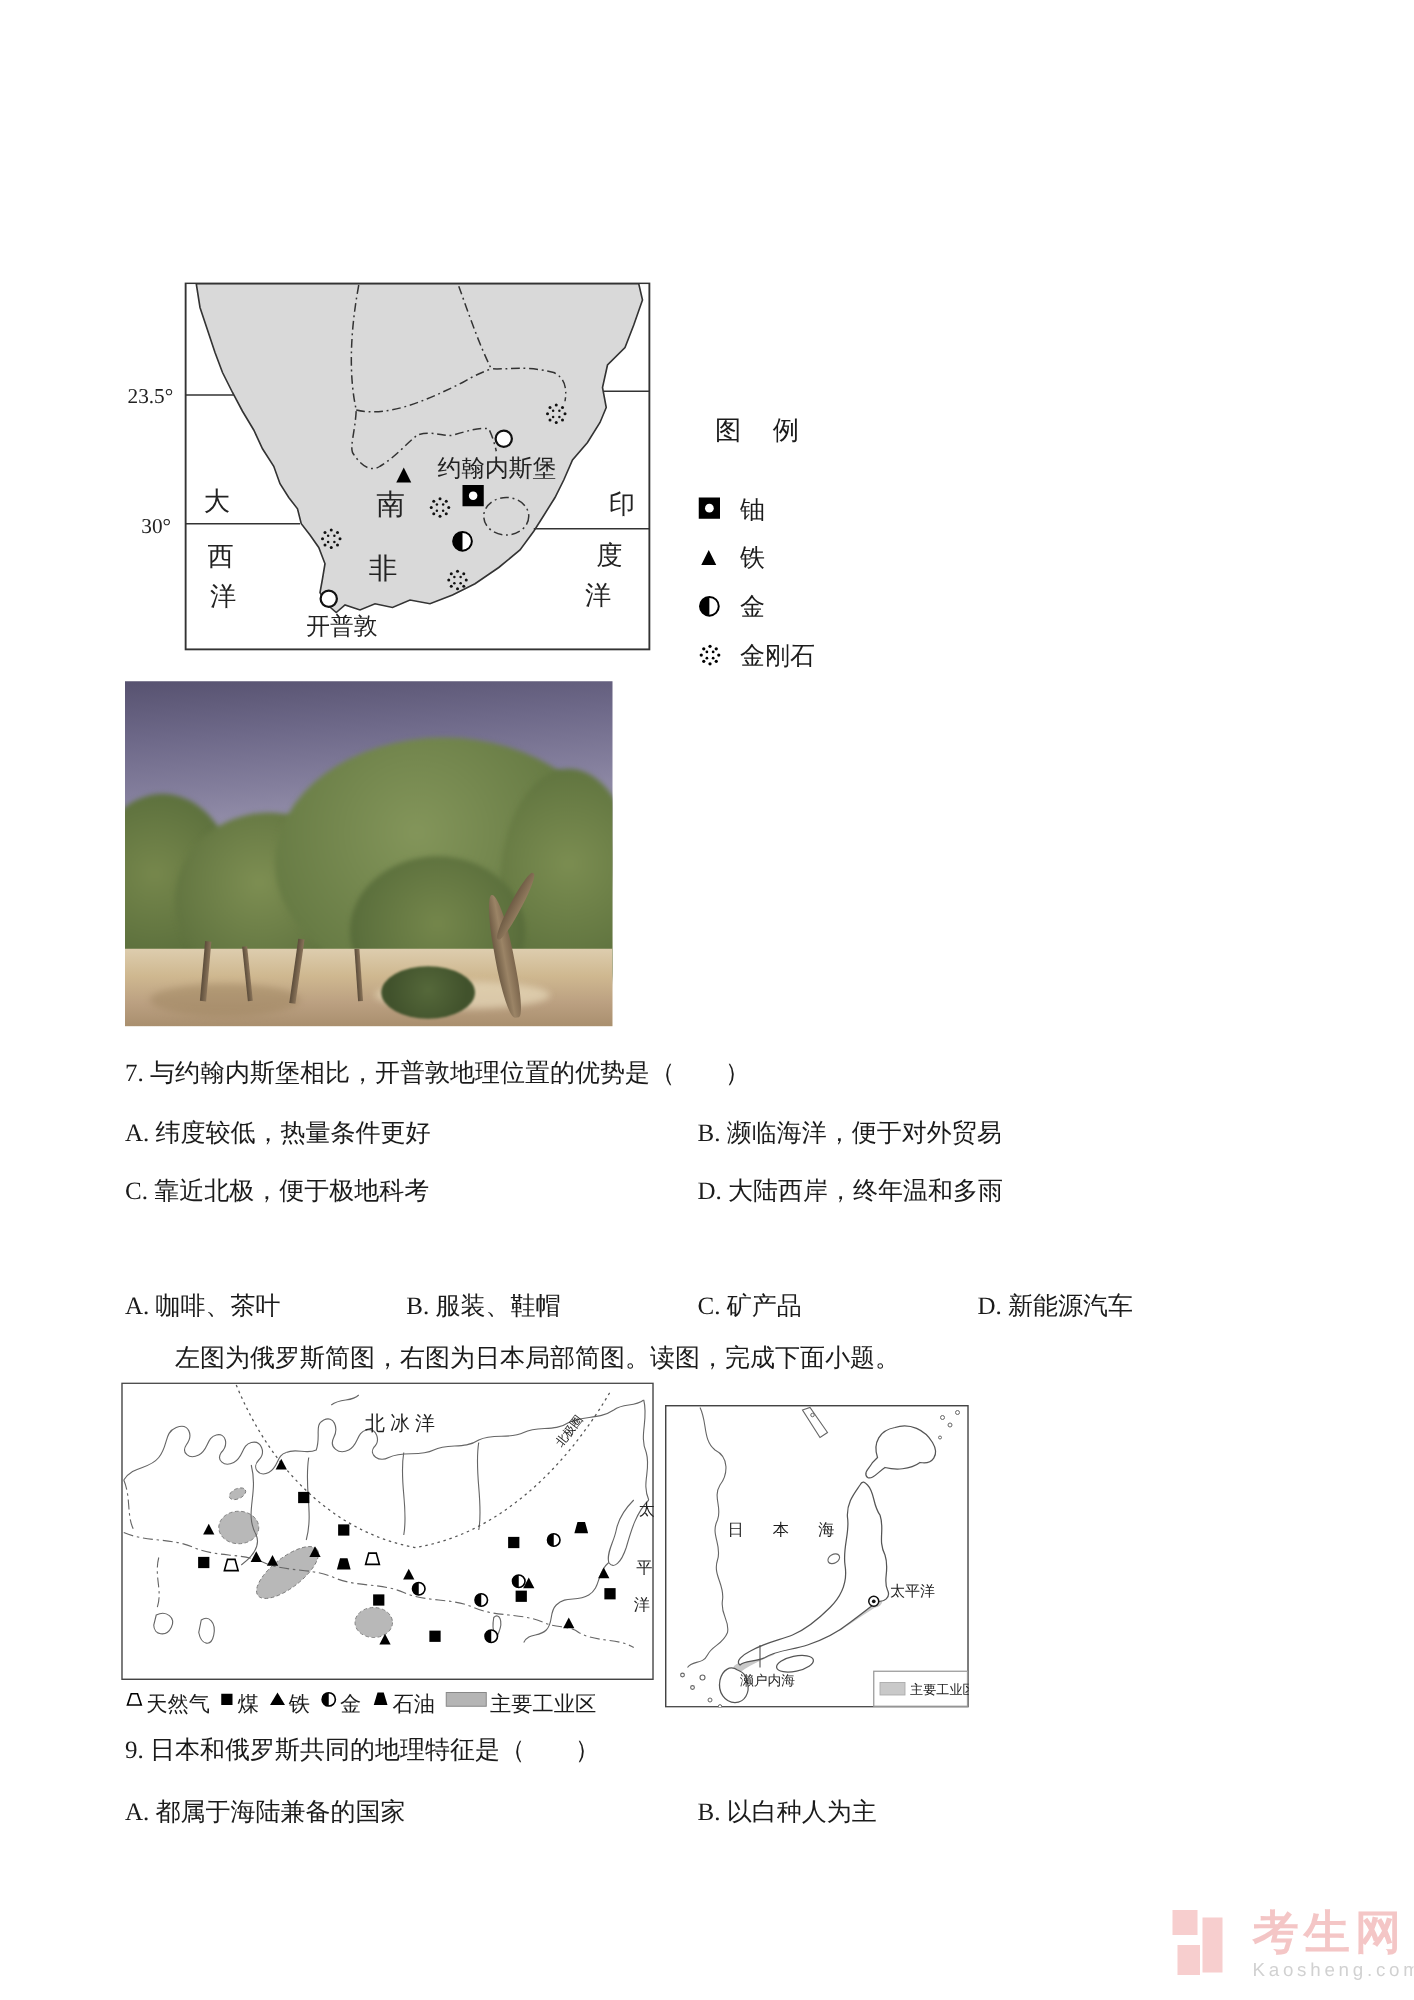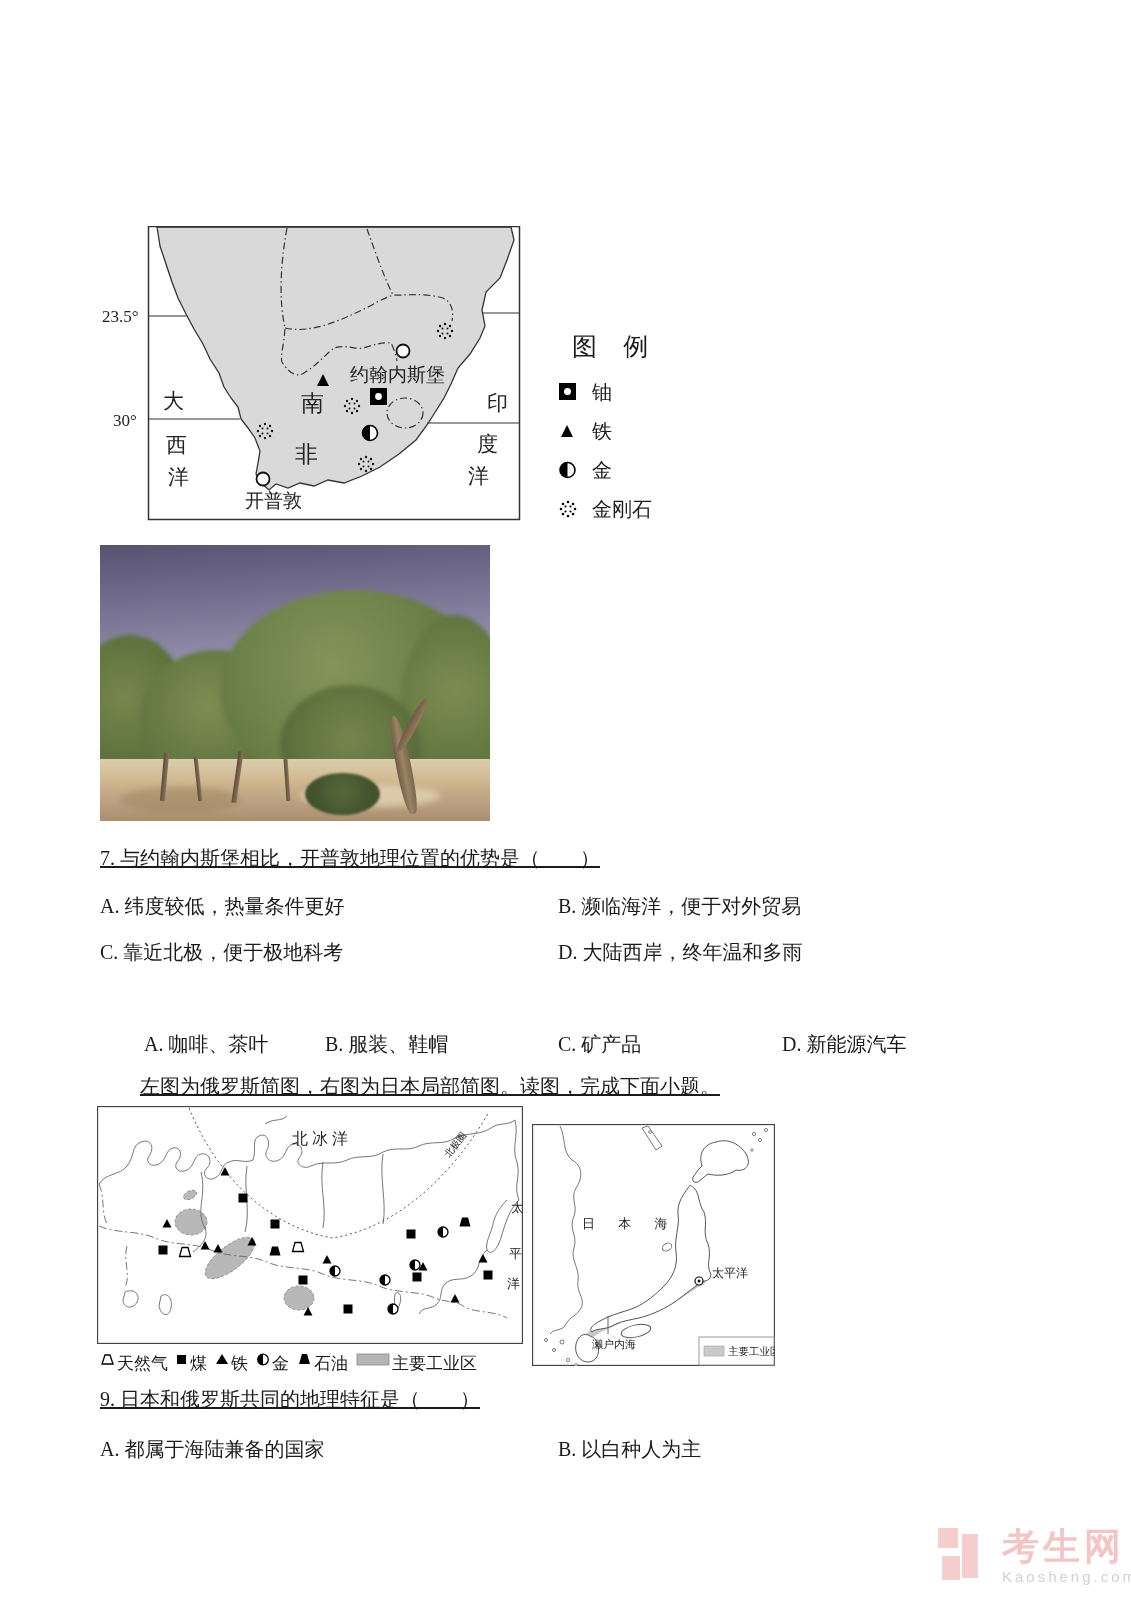--- a/index.html
+++ b/index.html
@@ -1,25 +1,25 @@
 <!DOCTYPE html>
 <html><head>
 <meta charset="utf-8">
 <style>
   html,body{margin:0;padding:0;background:#ffffff;}
   .page{position:relative;width:1131px;height:1600px;background:#fff;overflow:hidden;
         font-family:"Liberation Serif","DejaVu Serif",serif;color:#1b1b1b;}
   .abs{position:absolute;}
   .para{font-size:20px;line-height:48px;text-align:justify;text-indent:40px;}
-  .qline{font-size:20px;white-space:nowrap;text-decoration:underline;}
+  .qline{font-size:20px;white-space:nowrap;}
   .optline{font-size:20px;white-space:nowrap;}
   svg text{font-family:"Liberation Serif","DejaVu Serif",serif;fill:#222;}
   
   .sa-legend{display:flex;flex-direction:column;}
-  .sa-legend .title{font-size:25px;letter-spacing:10px;margin:0 0 2px 16px;}
+  .sa-legend .title{font-size:21px;letter-spacing:10px;margin:0 0 22px 16px;}
   .sa-legend .item{display:flex;align-items:center;margin-top:15px;height:24px;}
   .sa-legend .item .lab{font-size:20px;margin-left:12px;}
   
   .photo{width:390px;height:276px;overflow:hidden;background:
      linear-gradient(176deg,#575270 0%,#6e6989 16%,#837e9c 30%,#9a95af 44%,#bbb6c6 58%,#d9d4da 68%,#e6e0dd 76%,#d6c9b6 82%,#cdbb9e 100%);}
   .blob{position:absolute;border-radius:50%;filter:blur(2px);}
   .photo .ground{position:absolute;left:0;right:0;bottom:0;height:62px;
      background:linear-gradient(180deg,#ddcdae 0%,#cfb890 35%,#bba081 70%,#a98f6e 100%);}
   .photo .patch{position:absolute;border-radius:50%;filter:blur(3px);}
   .trunk{position:absolute;background:linear-gradient(90deg,#5b4c3a,#8a745a);}
@@ -172,21 +172,21 @@
     <div class="trunk" style="left:308px;top:150px;width:9px;height:60px;border-radius:45%;transform:rotate(28deg);background:linear-gradient(90deg,#6e5b44,#937c5f);"></div>
     <div class="blob" style="left:205px;top:228px;width:75px;height:42px;background:radial-gradient(circle at 50% 45%,#55683a,#41522c 70%);filter:blur(1px);"></div>
   </div>
 
   <div class="abs qline" style="left:100px;top:845px;">7. 与约翰内斯堡相比，开普敦地理位置的优势是（　　）</div>
   <div class="abs optline" style="left:100px;top:893px;">A. 纬度较低，热量条件更好</div>
   <div class="abs optline" style="left:558px;top:893px;">B. 濒临海洋，便于对外贸易</div>
   <div class="abs optline" style="left:100px;top:939px;">C. 靠近北极，便于极地科考</div>
   <div class="abs optline" style="left:558px;top:939px;">D. 大陆西岸，终年温和多雨</div>
 
-  <div class="abs optline" style="left:100px;top:1031px;margin-left:44px;">A. 咖啡、茶叶</div>
+  <div class="abs optline" style="left:100px;top:1031px;">A. 咖啡、茶叶</div>
   <div class="abs optline" style="left:325px;top:1031px;">B. 服装、鞋帽</div>
   <div class="abs optline" style="left:558px;top:1031px;">C. 矿产品</div>
   <div class="abs optline" style="left:782px;top:1031px;">D. 新能源汽车</div>
 
   <div class="abs qline" style="left:140px;top:1073px;">左图为俄罗斯简图，右图为日本局部简图。读图，完成下面小题。</div>
 
   <svg class="abs" style="left:97px;top:1106px;" width="426" height="238" viewBox="0 0 426 238">
     <defs>
       <polygon id="ru-tri" points="0,-5 4.5,3.5 -4.5,3.5" fill="#000"></polygon>
       <rect id="ru-sq" x="-4.5" y="-4.5" width="9" height="9" fill="#000"></rect>

